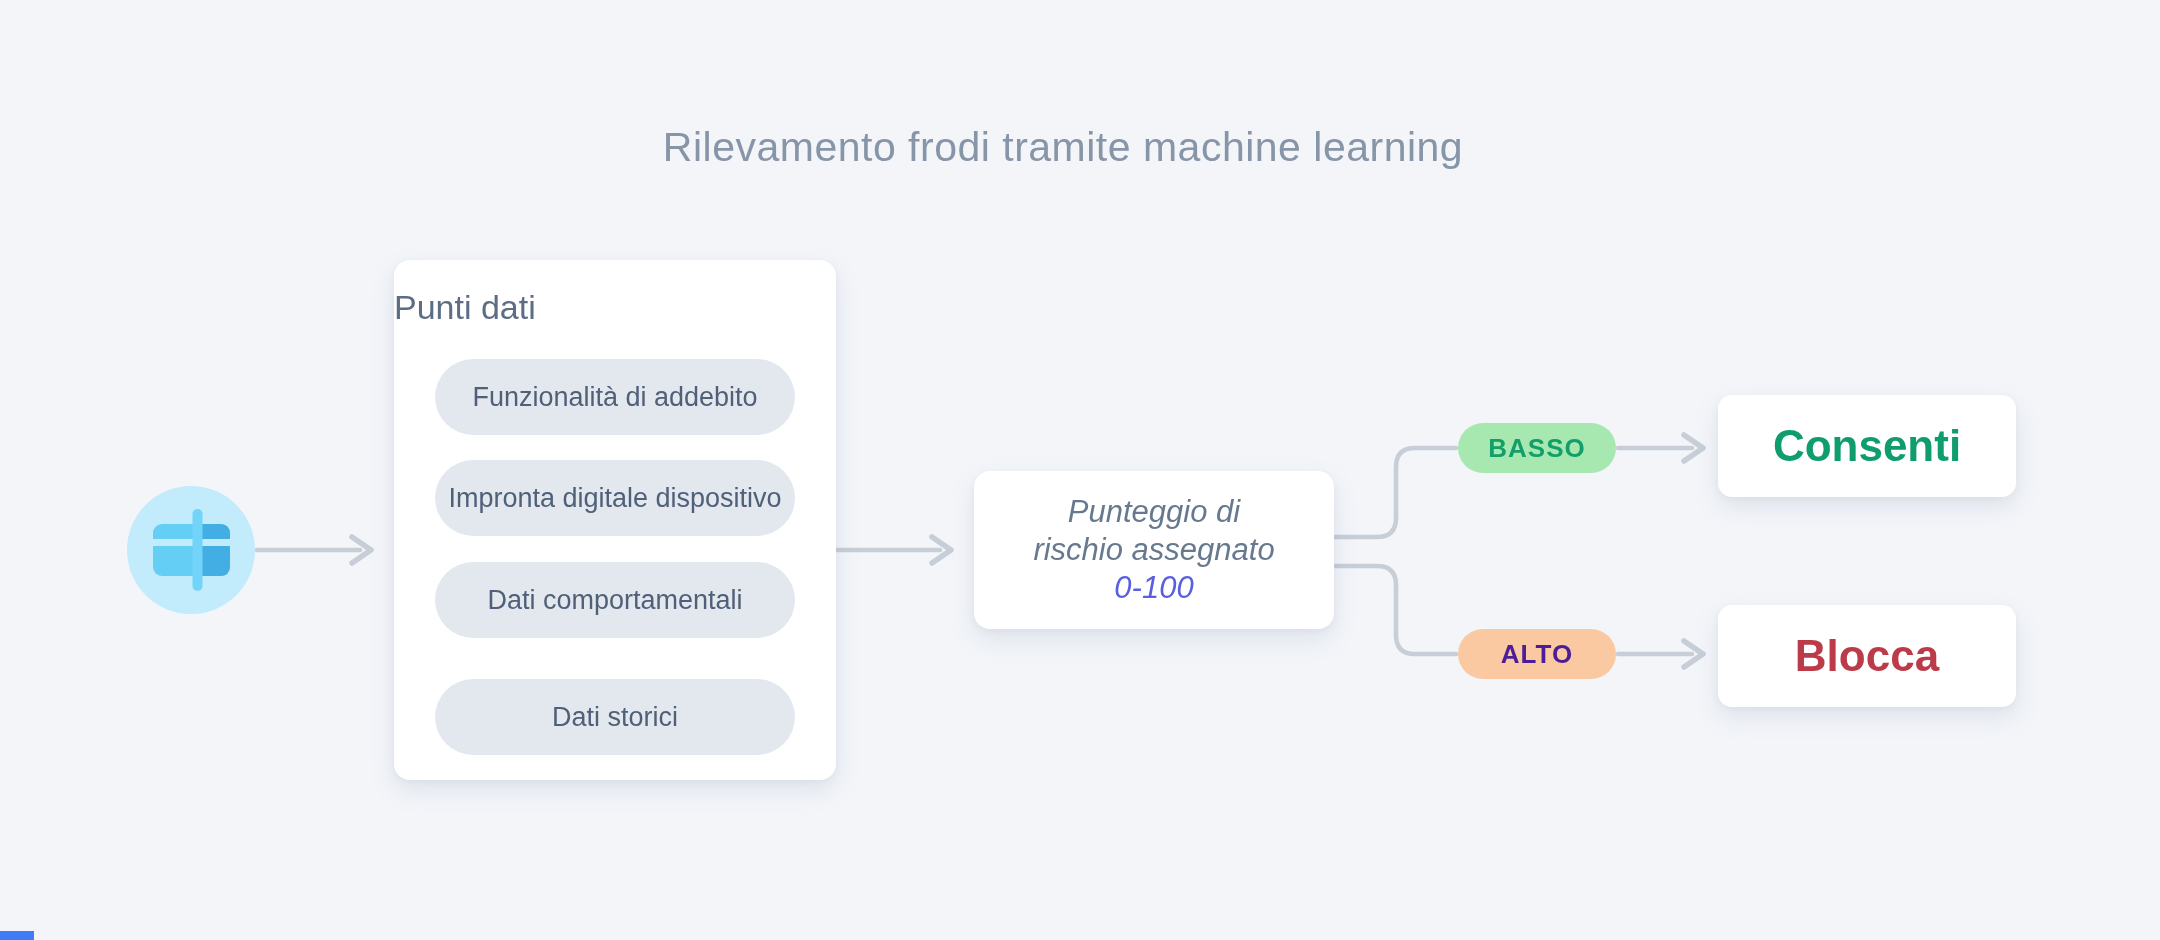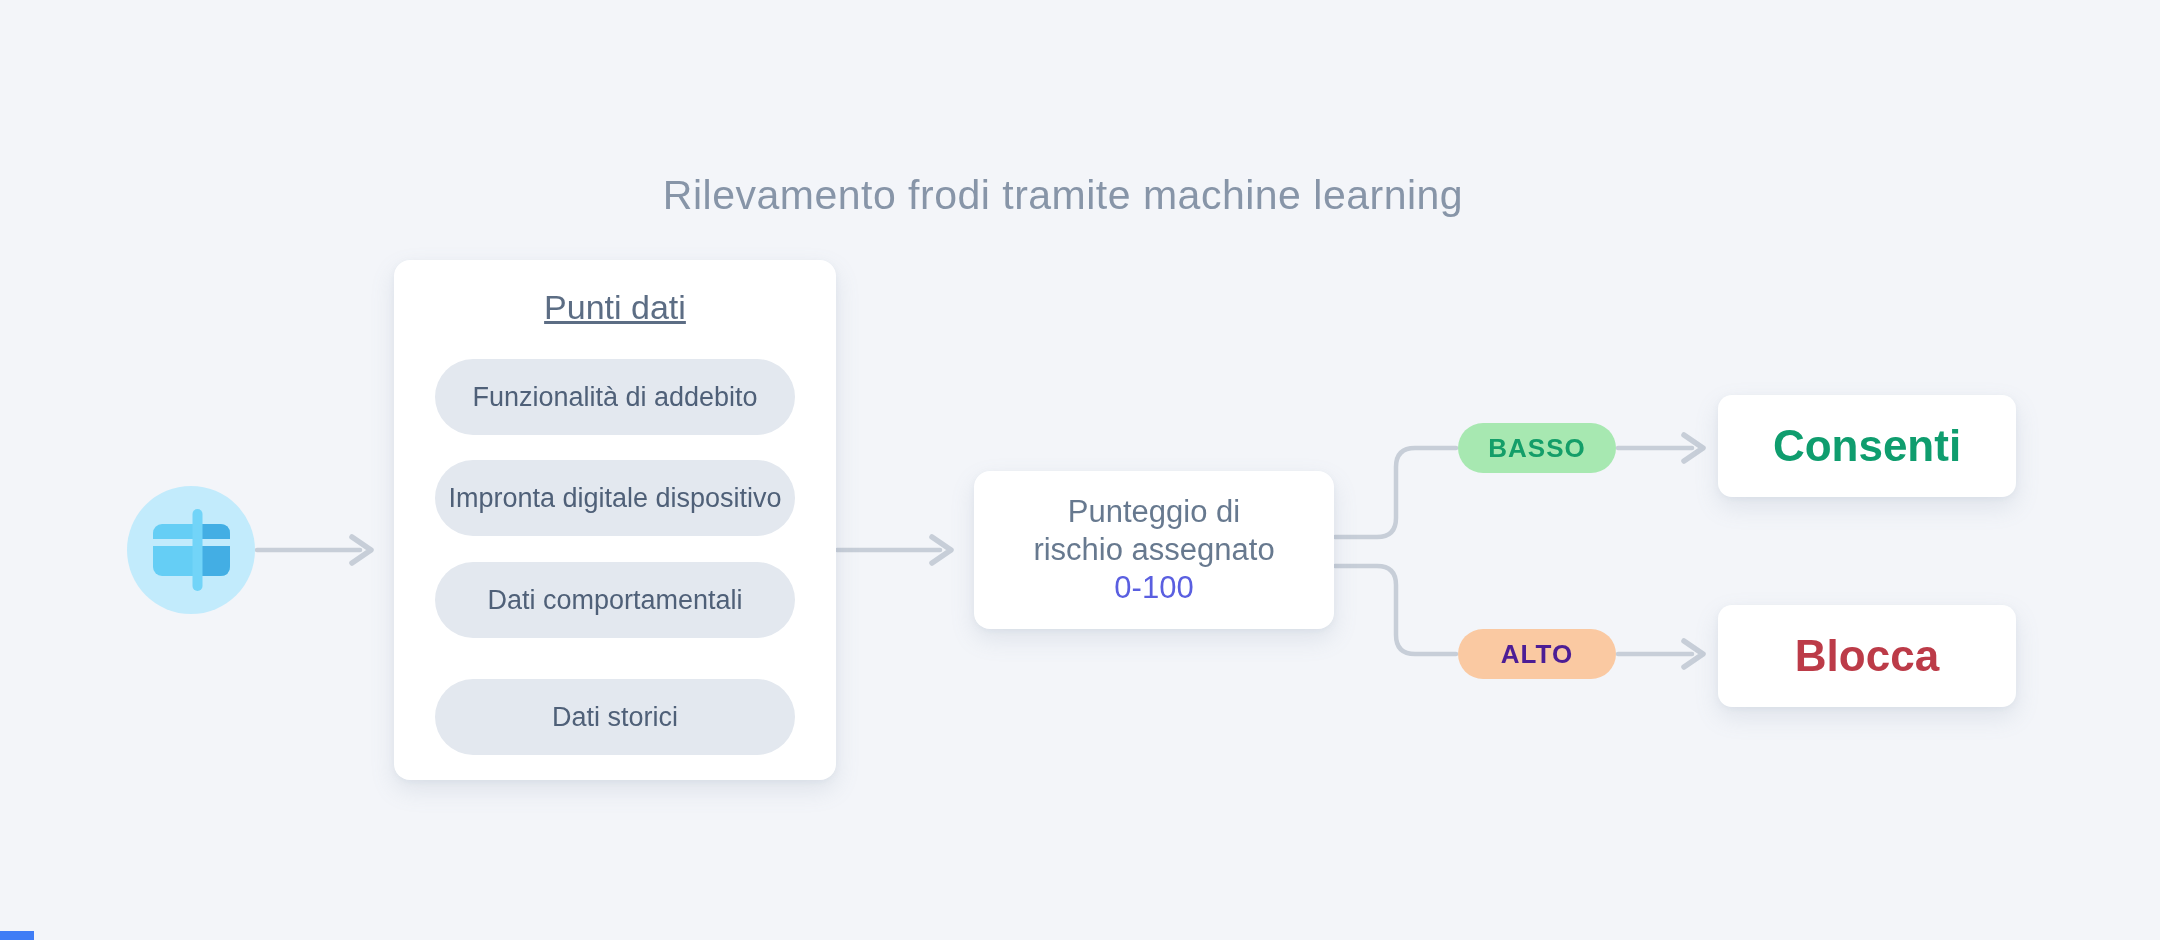--- a/index.html
+++ b/index.html
@@ -6,49 +6,49 @@
   html,body { width:2160px; height:940px; }
   body {
     font-family:"Liberation Sans","DejaVu Sans",sans-serif;
     background:#f3f5f9;
     overflow:hidden;
   }
   .canvas { position:relative; width:2160px; height:940px; }
 
   .title {
     position:absolute; left:1063px; top:124px; transform:translateX(-50%);
-    white-space:nowrap; font-size:41px; color:#8795a8; letter-spacing:0.5px;margin-top:48px;
+    white-space:nowrap; font-size:41px; color:#8795a8; letter-spacing:0.5px;
   }
 
   svg.layer { position:absolute; left:0; top:0; pointer-events:none; }
 
   .card {
     position:absolute; background:#ffffff; border-radius:16px;
     box-shadow:0 10px 24px rgba(120,135,160,0.16), 0 2px 6px rgba(120,135,160,0.08);
   }
 
   .dp-card { left:394px; top:260px; width:442px; height:520px; }
   .dp-title {
-    position:absolute; left:0; right:0; top:28px; text-align:center;
-    font-size:34px; color:#5c6d84;text-decoration:underline;
+    position:absolute; left:0; right:0; top:28px; 
+    font-size:34px; color:#5c6d84;
   }
   .dp-pill {
     position:absolute; left:41px; width:360px; height:76px; border-radius:38px;
     background:#e3e8ef; display:flex; align-items:center; justify-content:center;
     font-size:27px; color:#4f6078; white-space:nowrap;
   }
   .dp-pill-0 { top:99px; }
   .dp-pill-1 { top:200px; }
   .dp-pill-2 { top:302px;text-align:right; }
   .dp-pill-3 { top:419px; }
 
   .risk-card {
     left:974px; top:471px; width:360px; height:158px;
     display:flex; flex-direction:column; align-items:center; justify-content:center;
-    text-align:center; font-size:31px; line-height:38px; color:#67798f;
+    text-align:center; font-size:31px; line-height:38px; color:#67798f;font-style:italic;
   }
   .risk-range { color:#5a5fe0; }
 
   .branch-pill {
     position:absolute; left:1458px; width:158px; height:50px; border-radius:25px;
     display:flex; align-items:center; justify-content:center;
     font-size:26px; font-weight:bold; letter-spacing:1px; white-space:nowrap;
   }
   .pill-low  { top:423px; background:#a7e8b1; color:#149e69; }
   .pill-high { top:629px; background:#fac9a2; color:#4c1d95; }

